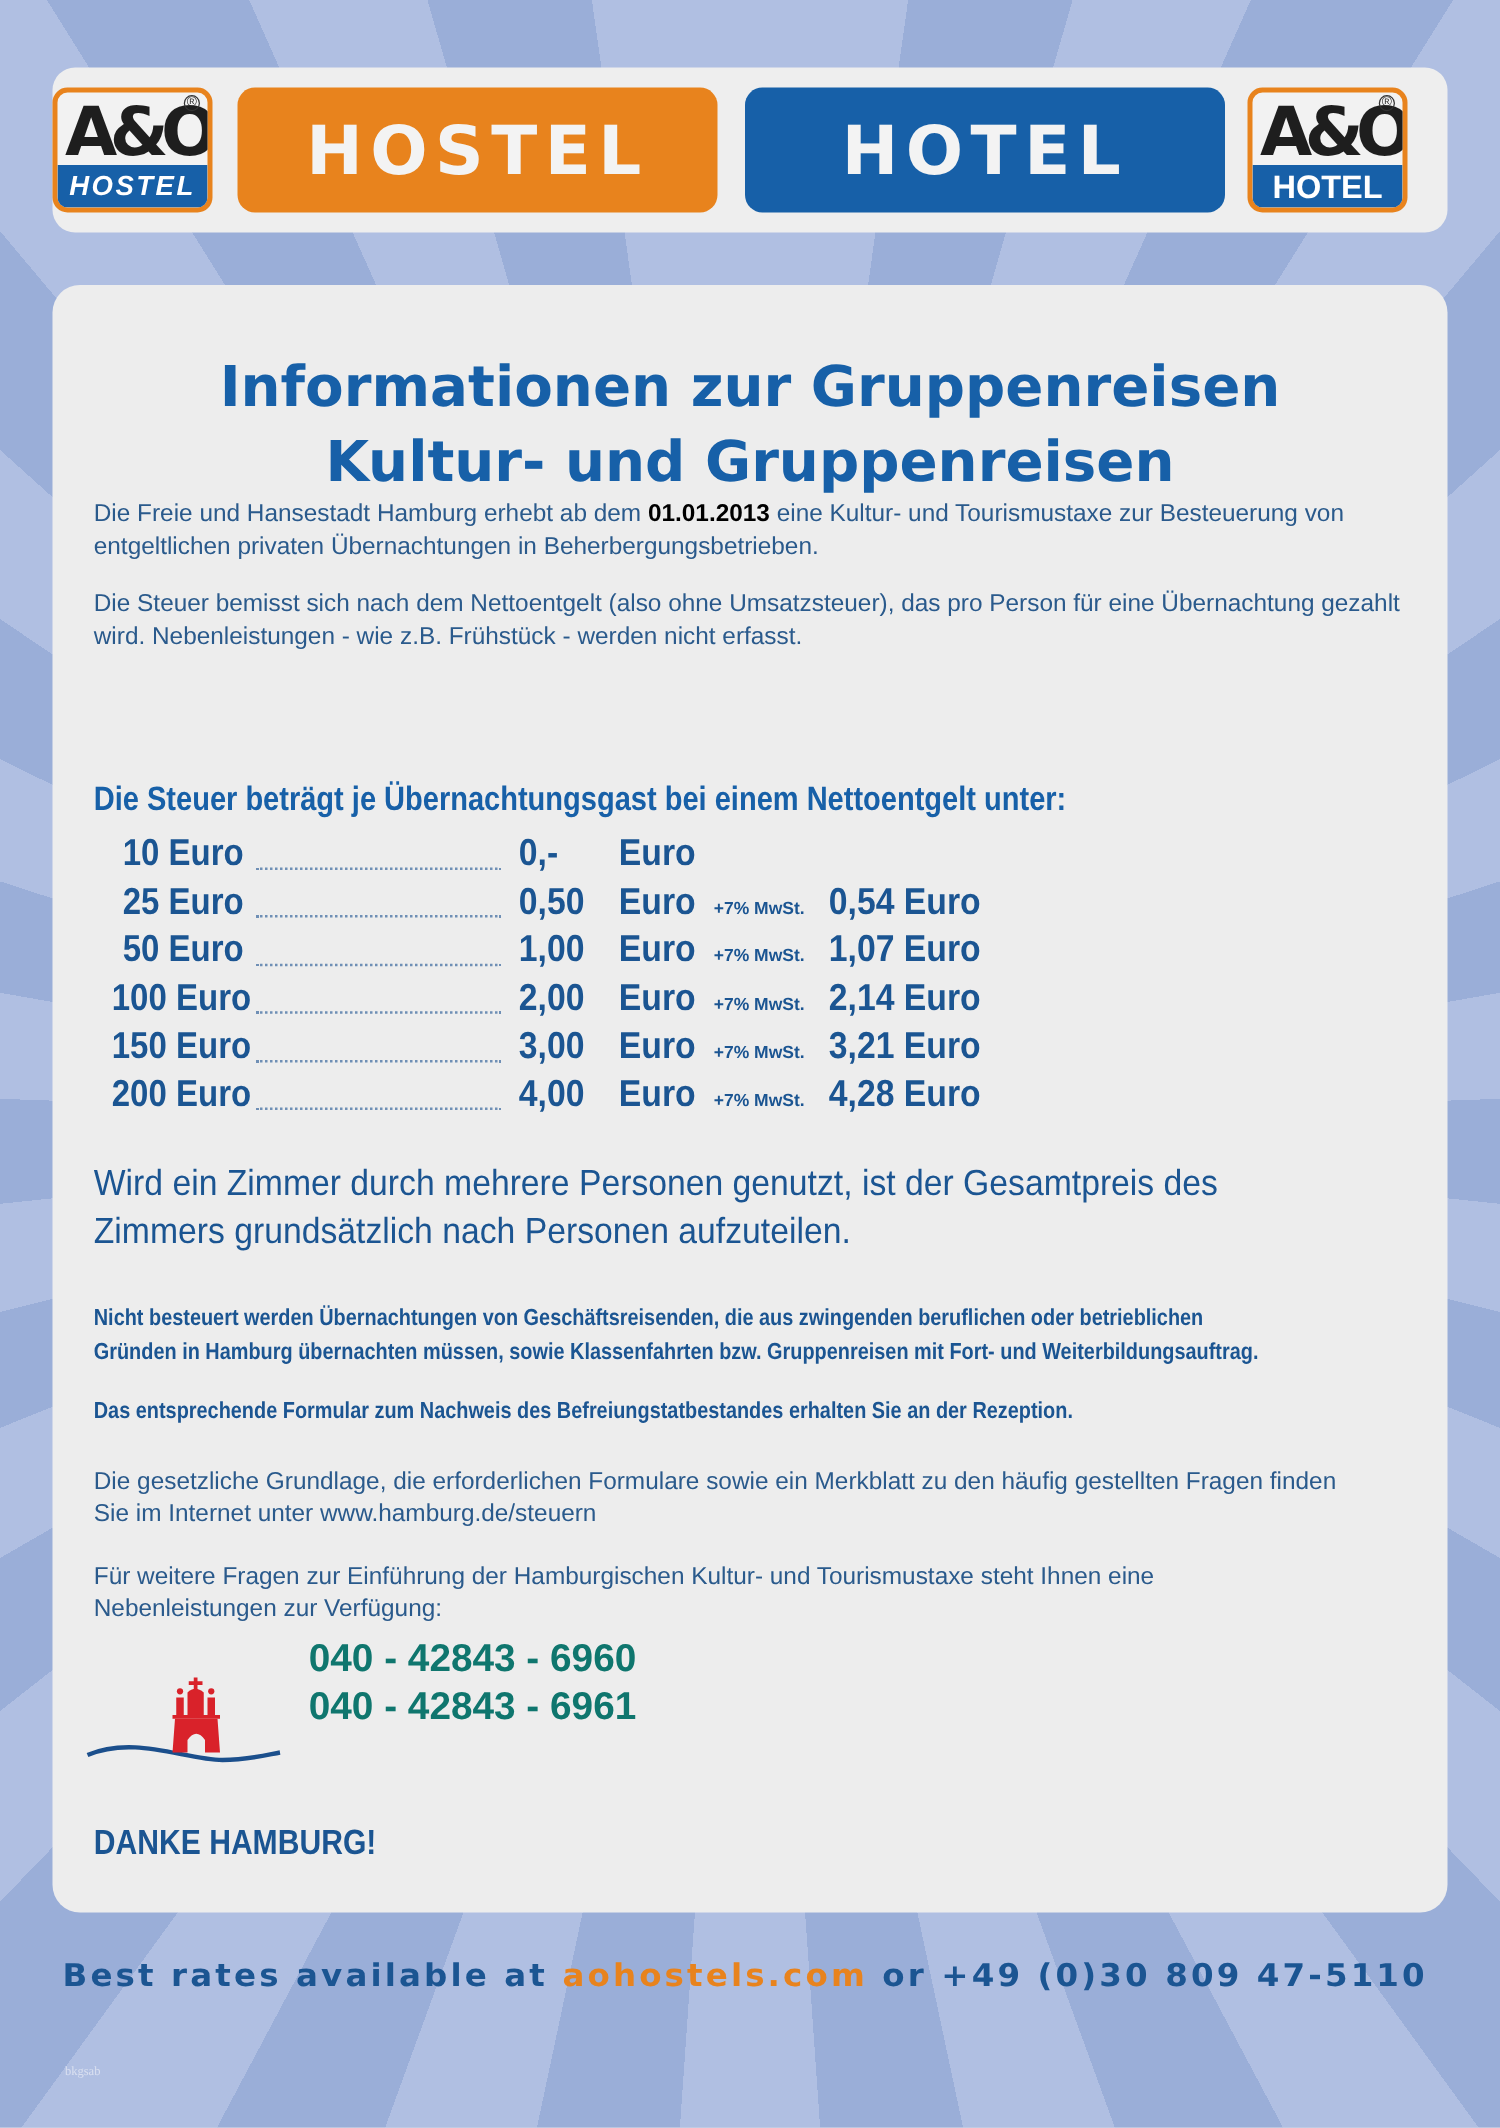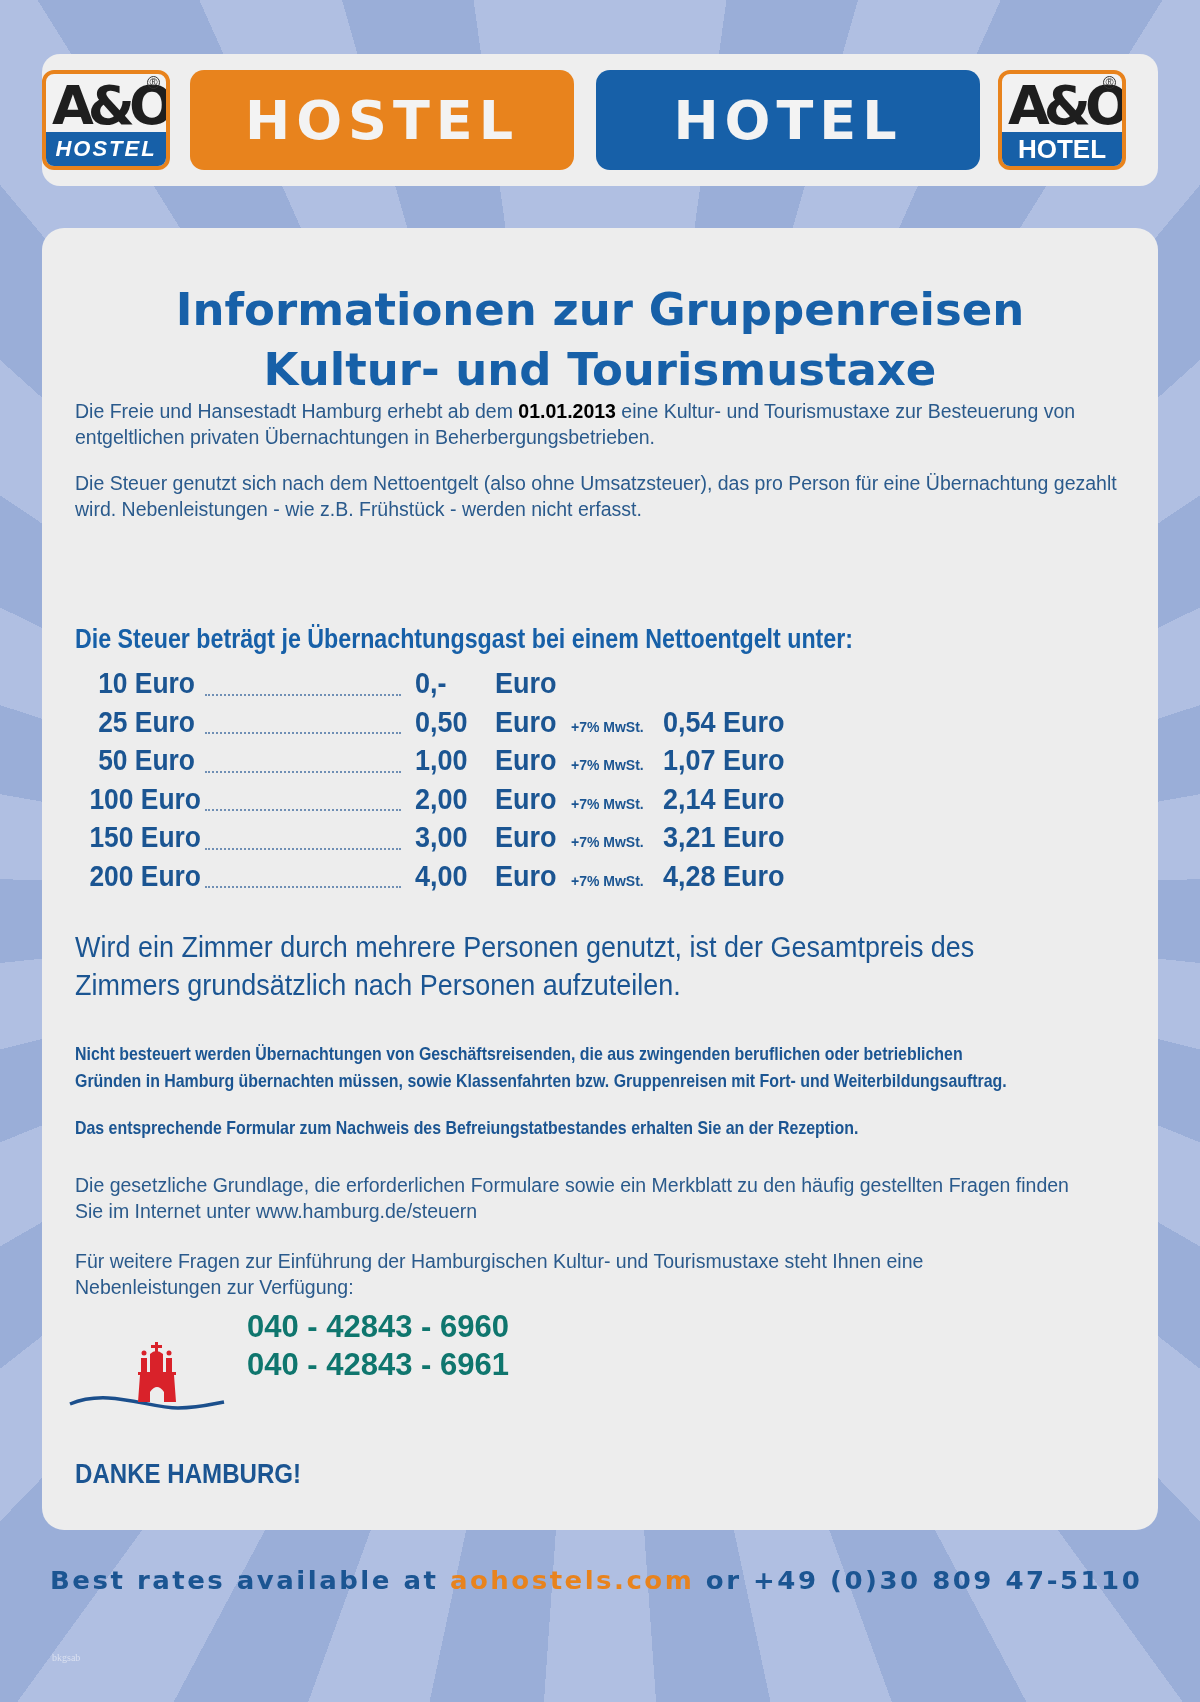--- a/index.html
+++ b/index.html
@@ -149,28 +149,28 @@
   <div class="logo hotel">
     <span class="ao">A&amp;O</span>
     <span class="reg">®</span>
     <div class="band">HOTEL</div>
   </div>
 </div>
 
 <div class="card">
   <div class="title">
     <div>Informationen zur Gruppenreisen</div>
-    <div>Kultur- und Tourismustaxe</div>
+    <div>Kultur- und Gruppenreisen</div>
   </div>
 
   <div class="para" style="top:170px;">
     <span>Die Freie und Hansestadt Hamburg erhebt ab dem </span><b>01.01.2013</b><span> eine Kultur- und Tourismustaxe zur Besteuerung von entgeltlichen privaten Übernachtungen in Beherbergungsbetrieben.</span>
   </div>
 
-  <div class="para" style="top:242px;">Die Steuer genutzt sich nach dem Nettoentgelt (also ohne Umsatzsteuer), das pro Person für eine Übernachtung gezahlt wird. Nebenleistungen - wie z.B. Frühstück - werden nicht erfasst.</div>
+  <div class="para" style="top:242px;">Die Steuer bemisst sich nach dem Nettoentgelt (also ohne Umsatzsteuer), das pro Person für eine Übernachtung gezahlt wird. Nebenleistungen - wie z.B. Frühstück - werden nicht erfasst.</div>
 
   <div class="subhead">Die Steuer beträgt je Übernachtungsgast bei einem Nettoentgelt unter:</div>
 
   <div class="rates">
     <div class="rate-row">
       <span class="net">10 Euro</span>
       <span class="dots"></span>
       <span class="tax">0,-</span>
       <span class="cur1">Euro</span>
       <span class="mwst"></span>

